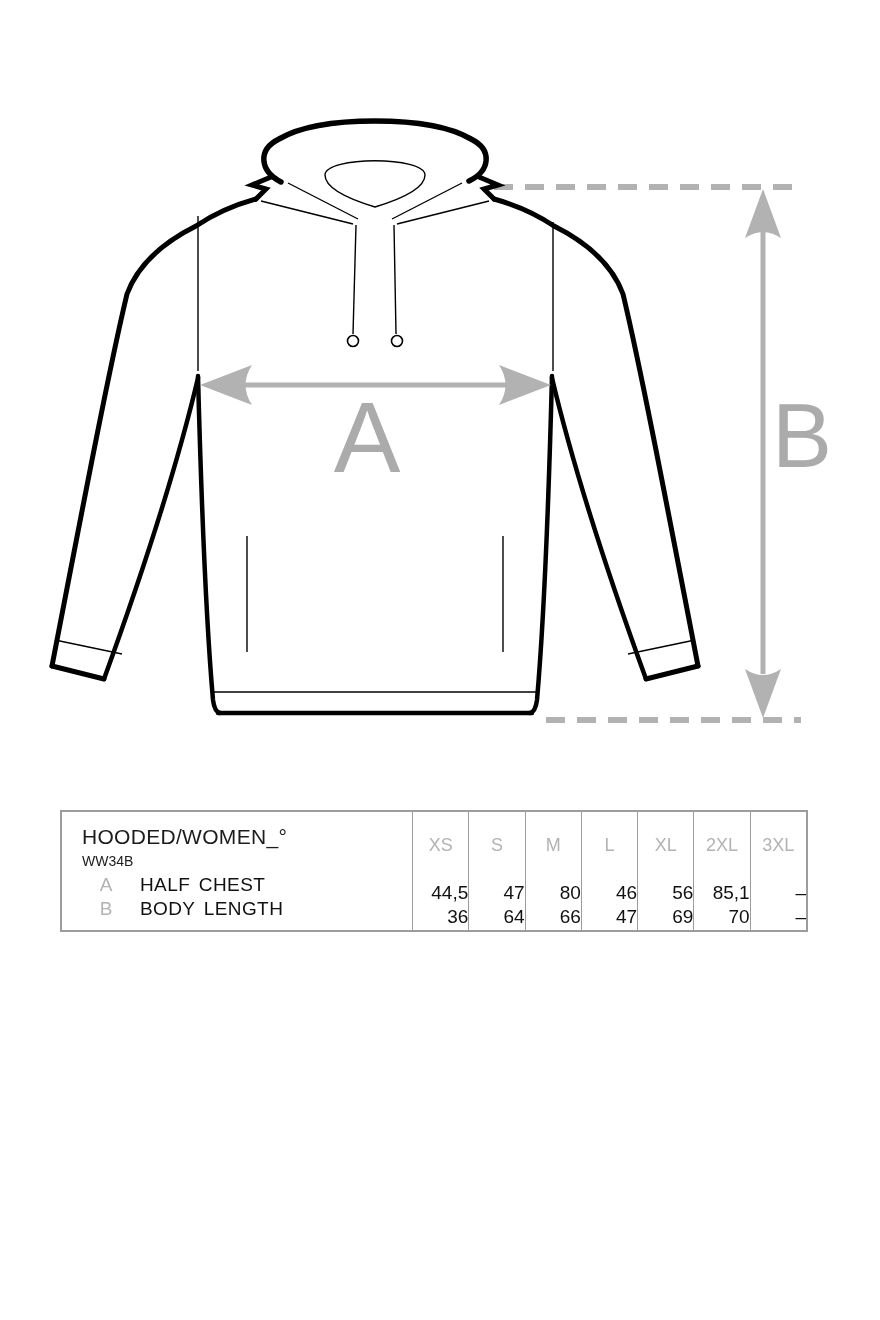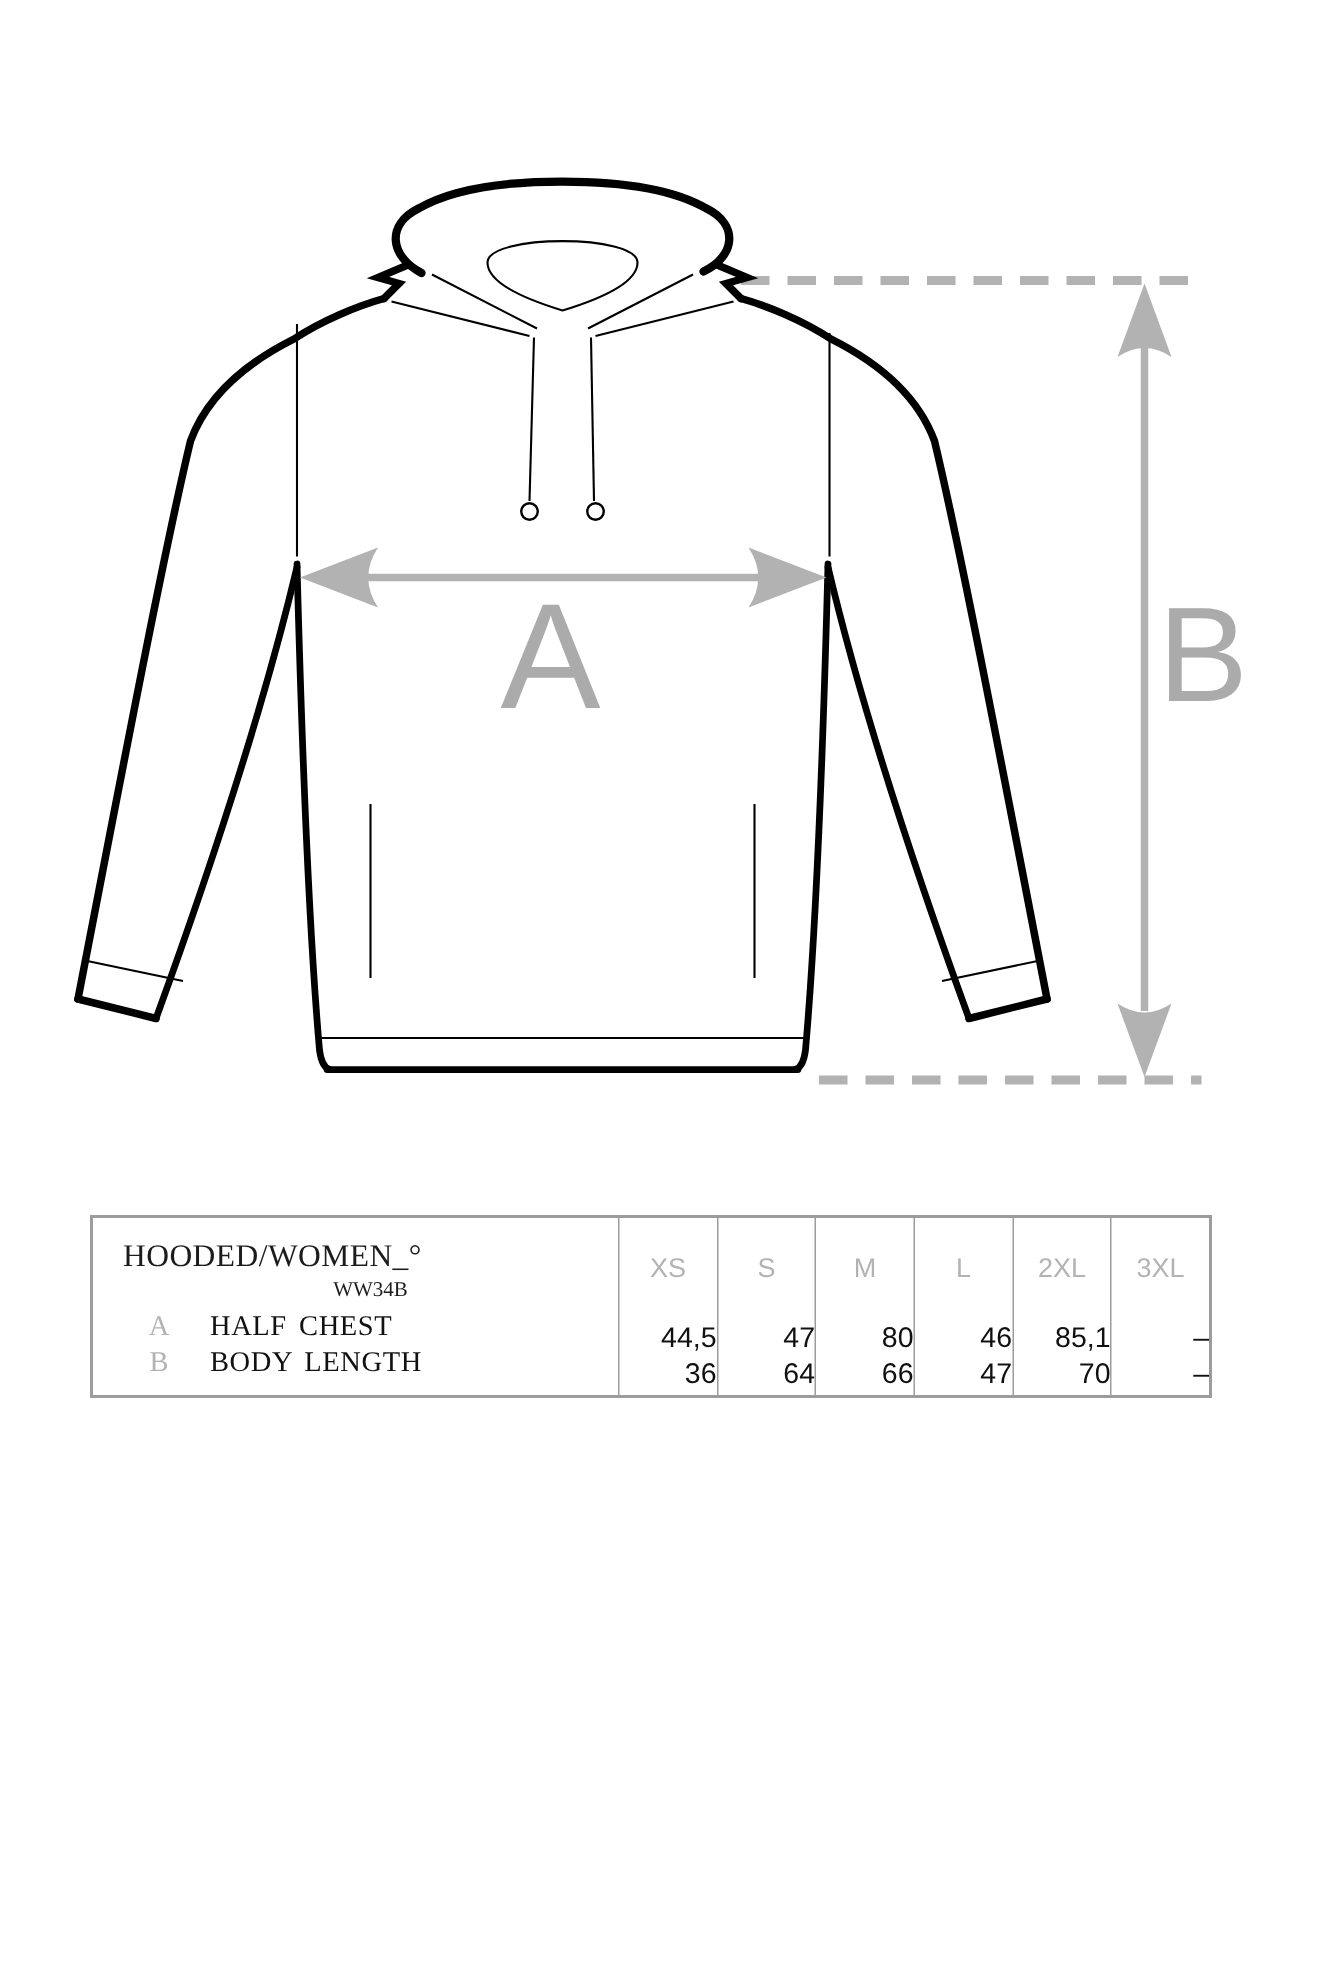--- a/index.html
+++ b/index.html
@@ -26,28 +26,27 @@
     border:2px solid #9c9c9c;
     display:flex;
     background:#ffffff;
     color:#151515;
   }
   .label-col{
     width:350px;
     box-sizing:border-box;
     padding:13px 0 0 20px;
     flex:none;
-    font-family:Liberation Serif, serif;
   }
   .t-title{
     font-size:21px;line-height:24px;letter-spacing:0.3px;
     color:#1c1c1c;white-space:nowrap;
   }
   .t-code{
-    font-size:14px;line-height:24px;color:#1c1c1c;text-align:center;
+    font-size:14px;line-height:24px;color:#1c1c1c;
   }
   .t-row{
     display:flex;align-items:baseline;
     font-size:19px;line-height:24px;
   }
   .t-key{
     display:inline-block;width:16px;margin-left:16px;
     text-align:center;color:#b3b3b3;flex:none;
   }
   .t-label{
@@ -160,20 +159,26 @@
     <div class="s-val">66</div>
   </div>
 
   <div class="size-col">
     <div class="s-header">L</div>
     <div class="s-gap"></div>
     <div class="s-val">46</div>
     <div class="s-val">47</div>
   </div>
 
+  <div class="size-col">
+    <div class="s-header">XL</div>
+    <div class="s-gap"></div>
+    <div class="s-val">56</div>
+    <div class="s-val">69</div>
+  </div>
 
   <div class="size-col">
     <div class="s-header">2XL</div>
     <div class="s-gap"></div>
     <div class="s-val">85,1</div>
     <div class="s-val">70</div>
   </div>
 
   <div class="size-col">
     <div class="s-header">3XL</div>

